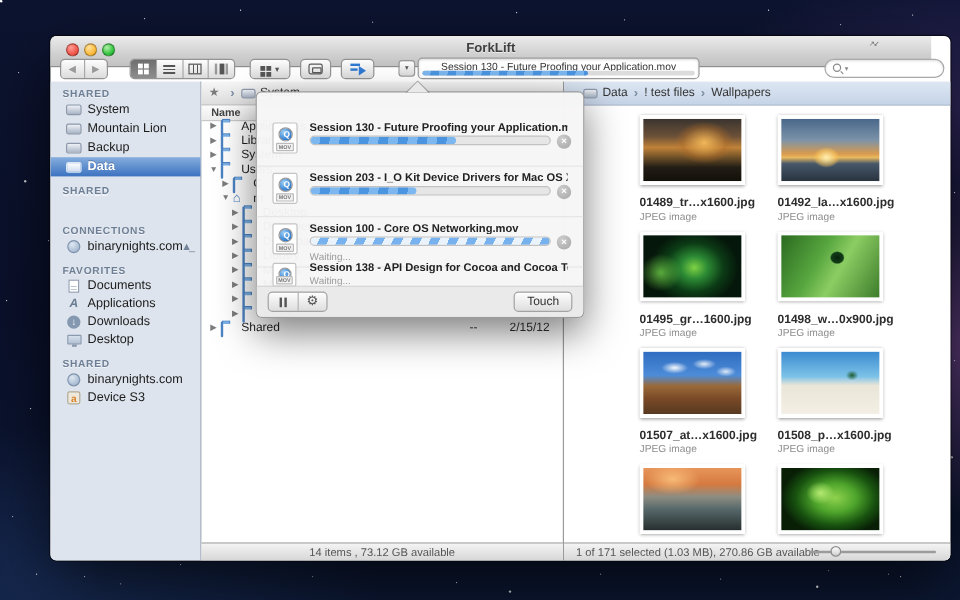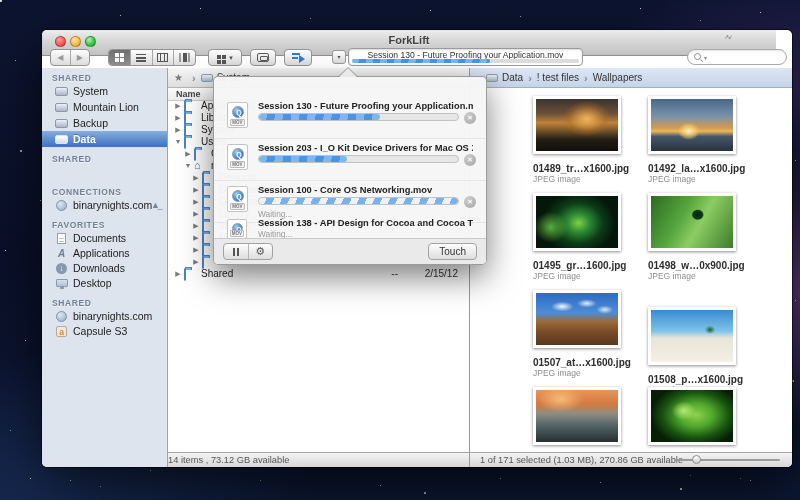--- a/index.html
+++ b/index.html
@@ -364,21 +364,21 @@
         <div class="sitem" style="top:240px">
             <span class="sicon">
               <span class="i-globe"></span>
             </span>
             <span>binarynights.com</span>
           </div>
         <div class="sitem" style="top:255px">
             <span class="sicon">
               <span class="i-s3">a</span>
             </span>
-            <span>Capsule S3</span>
+            <span>Device S3</span>
           </div>
       </div>
 
       <div class="pane" style="left:126px;width:302px;border-right:1px solid #9a9a9a;">
         <div class="pathbar gray">
           <span class="star-btn">★</span>
           <span class="crumb-sep">›</span>
           <span class="crumb">
               <span class="mini-drive"></span>
               <span>System</span>
@@ -461,21 +461,21 @@
             <span class="tdate">5/5/12</span>
           </div>
         <div class="trow lv0" style="top:200px">
             <span class="tri">▶</span>
             <span class="ticon"><span class="i-folder"></span></span>
             <span class="tname">Shared</span>
             <span class="tsize">--</span>
             <span class="tdate">2/15/12</span>
           </div>
 
-        <div class="statusbar" style="text-align:left;">14 items , 73.12 GB available</div>
+        <div class="statusbar" style="text-align:center;">14 items , 73.12 GB available</div>
       </div>
 
       <div class="pane" style="left:428px;width:322px;">
         <div class="pathbar blue" style="padding-left:16px;">
           <span class="crumb">
               <span class="mini-drive"></span>
               <span>Data</span>
             </span>
           <span class="crumb-sep">›</span>
           <span class="crumb">
@@ -486,21 +486,21 @@
               <span>Wallpapers</span>
             </span>
         </div>
 
         <div class="grid">
           <div class="cell" style="left:63px;top:0"><span class="thumb t1"></span><div class="fname">01489_tr…x1600.jpg</div><div class="fkind">JPEG image</div></div>
           <div class="cell" style="left:178px;top:0"><span class="thumb t2"></span><div class="fname">01492_la…x1600.jpg</div><div class="fkind">JPEG image</div></div>
           <div class="cell" style="left:63px;top:97px"><span class="thumb t3"></span><div class="fname">01495_gr…1600.jpg</div><div class="fkind">JPEG image</div></div>
           <div class="cell" style="left:178px;top:97px"><span class="thumb t4"></span><div class="fname">01498_w…0x900.jpg</div><div class="fkind">JPEG image</div></div>
           <div class="cell" style="left:63px;top:194px"><span class="thumb t5"></span><div class="fname">01507_at…x1600.jpg</div><div class="fkind">JPEG image</div></div>
-          <div class="cell" style="left:178px;top:211px"><span class="thumb t6"></span><div class="fname">01508_p…x1600.jpg</div><div class="fkind">JPEG image</div></div>
+          <div class="cell" style="left:178px;top:194px"><span class="thumb t6"></span><div class="fname">01508_p…x1600.jpg</div><div class="fkind">JPEG image</div></div>
           <div class="cell" style="left:63px;top:291px"><span class="thumb t7"></span><div class="fname"></div><div class="fkind"></div></div>
           <div class="cell" style="left:178px;top:291px"><span class="thumb t8"></span><div class="fname"></div><div class="fkind"></div></div>
         </div>
 
         <div class="statusbar" style="padding-left:10px;">
           <span>1 of 171 selected  (1.03 MB), 270.86 GB available</span>
           <span class="zoom-slider">
               <span class="zoom-knob"></span>
             </span>
         </div>

